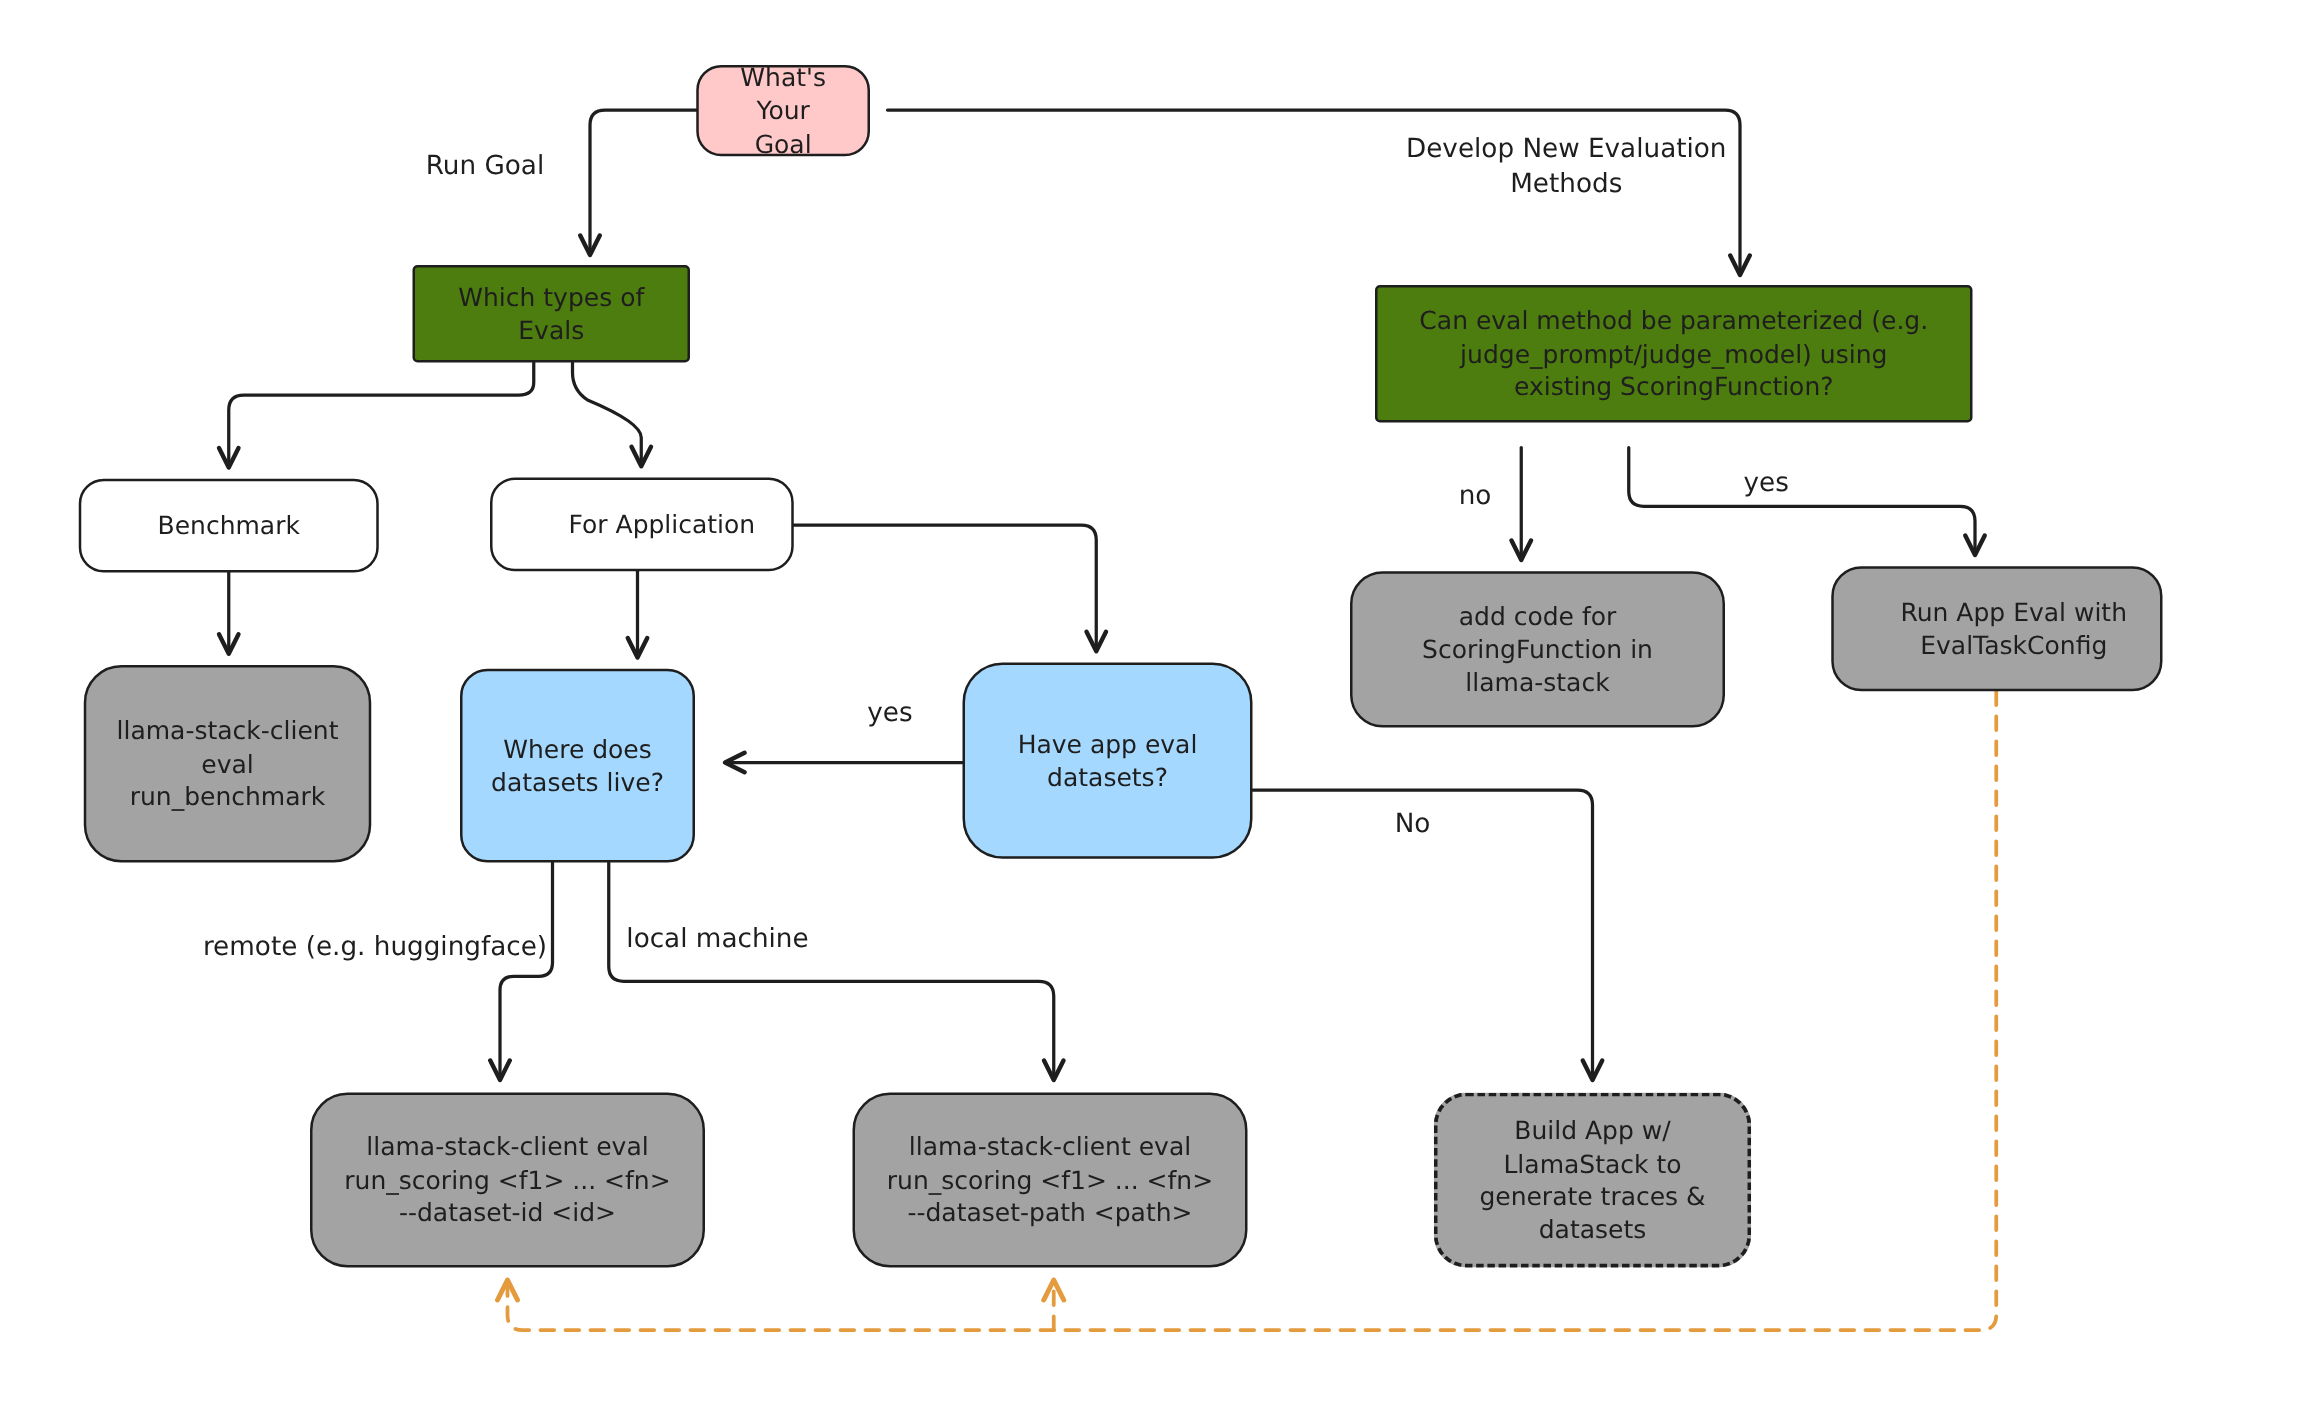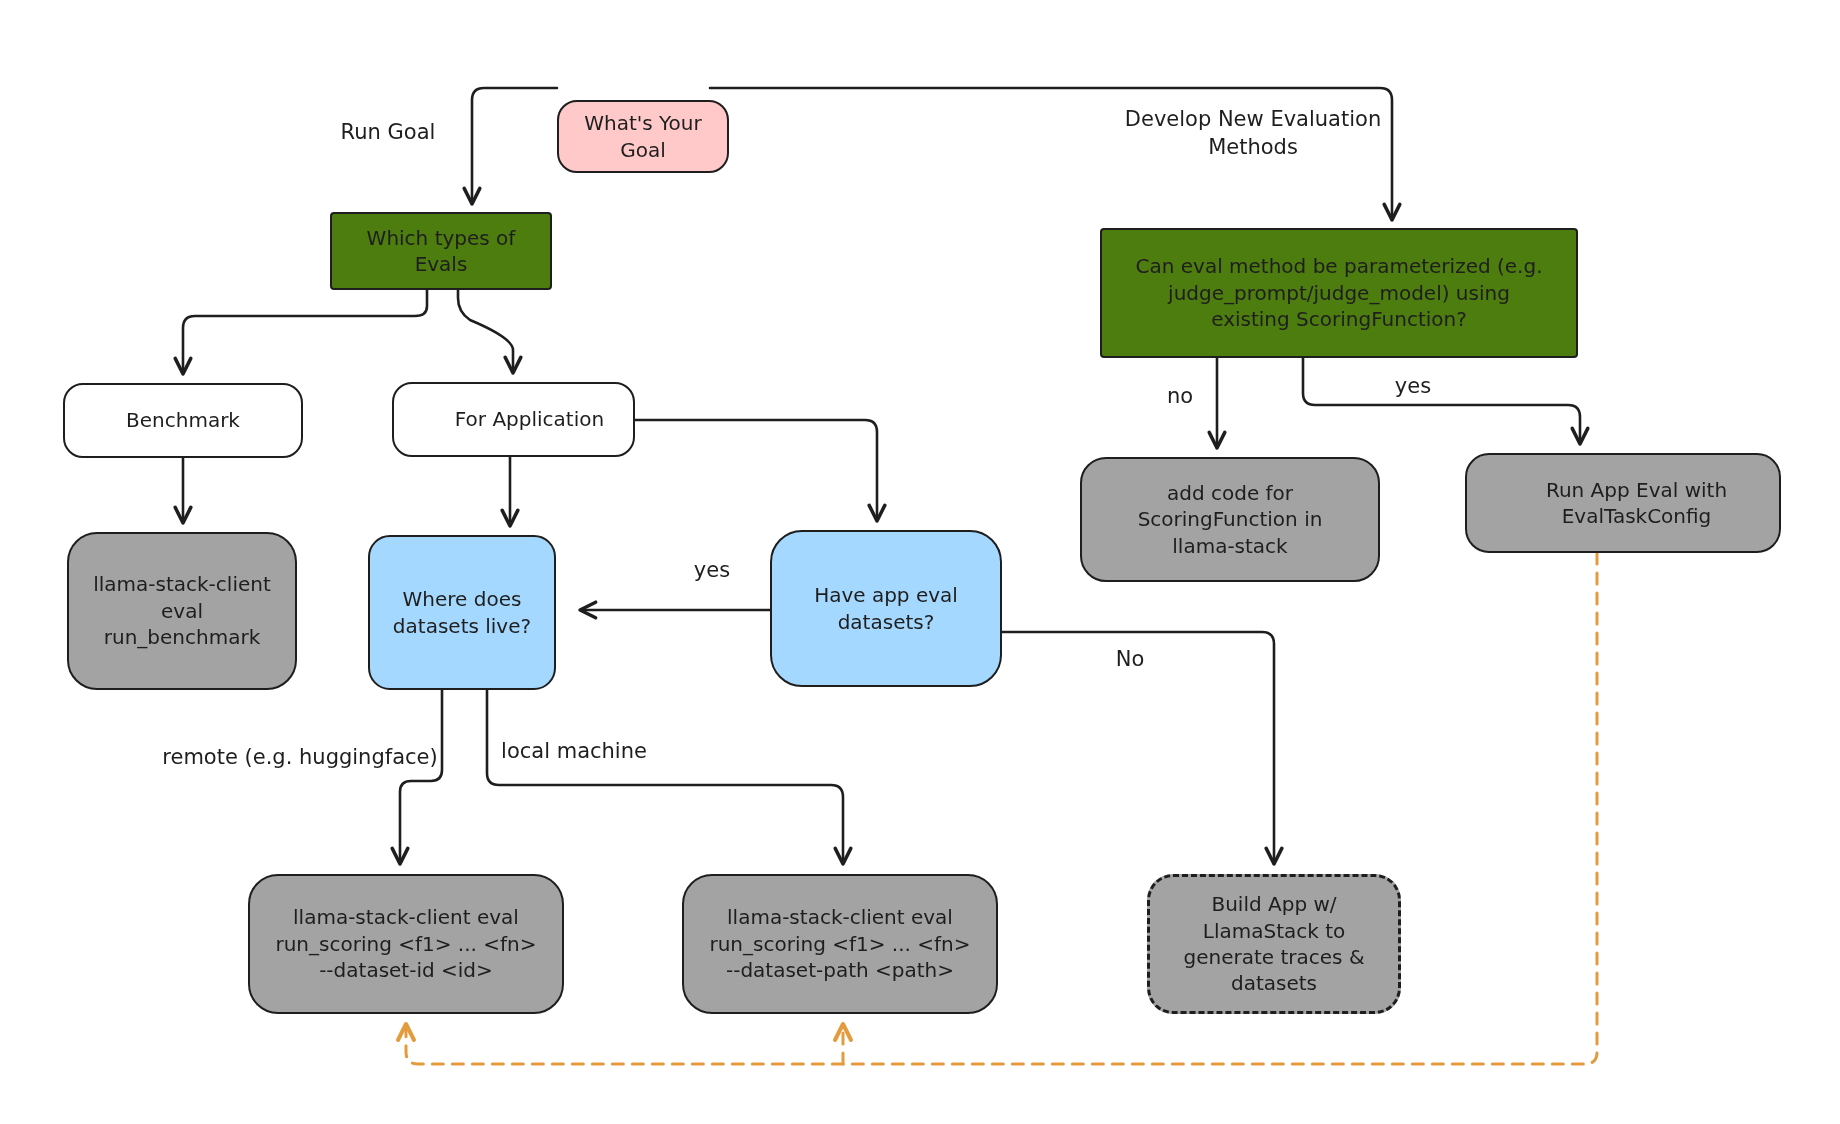--- a/index.html
+++ b/index.html
@@ -52,48 +52,48 @@
     <path class="k" d="M1002,632 L1262,632 Q1274,632 1274,644 L1274,862" marker-end="url(#ah)"></path>
     <path class="k" d="M1217,358 L1217,446" marker-end="url(#ah)"></path>
     <path class="k" d="M1303,358 L1303,393 Q1303,405 1315,405 L1568,405 Q1580,405 1580,417 L1580,442" marker-end="url(#ah)"></path>
     <path class="k" d="M442,690 L442,770 Q442,781 431,781 L411,781 Q400,781 400,792 L400,862" marker-end="url(#ah)"></path>
     <path class="k" d="M487,690 L487,773 Q487,785 499,785 L831,785 Q843,785 843,797 L843,862" marker-end="url(#ah)"></path>
 
     <path class="o" d="M1597,553 L1597,1052 Q1597,1064 1585,1064 L418,1064 Q406,1064 406,1052 L406,1026" marker-end="url(#aho)"></path>
     <path class="o" d="M843,1064 L843,1026" marker-end="url(#aho)"></path>
   </svg>
 
-  <div class="node fill-pink" style="left:557px;top:52px;width:172px;height:73px;margin-top:48px;">What's Your
+  <div class="node fill-pink" style="left:557px;top:52px;width:139px;height:73px;">What's Your
 Goal</div>
 
   <div class="node fill-green" style="left:330px;top:212px;width:222px;height:78px;">Which types of
 Evals</div>
 
-  <div class="node fill-green" style="left:1100px;top:228px;width:478px;height:130px;">Can eval method be parameterized (e.g.
+  <div class="node fill-green" style="left:1100px;top:228px;width:478px;height:110px;">Can eval method be parameterized (e.g.
 judge_prompt/judge_model) using
 existing ScoringFunction?</div>
 
   <div class="node fill-white" style="left:63px;top:383px;width:240px;height:75px;">Benchmark</div>
 
   <div class="node fill-white" style="left:392px;top:382px;width:243px;height:75px;padding-left:44px;">For Application</div>
 
   <div class="node fill-yellow" style="left:67px;top:532px;width:230px;height:158px;">llama-stack-client
 eval run_benchmark</div>
 
   <div class="node fill-blue" style="left:368px;top:535px;width:188px;height:155px;border-radius:22px;">Where does
 datasets live?</div>
 
   <div class="node fill-blue" style="left:770px;top:530px;width:232px;height:157px;">Have app eval
 datasets?</div>
 
   <div class="node fill-yellow" style="left:1080px;top:457px;width:300px;height:125px;border-radius:26px;">add code for
 ScoringFunction in
 llama-stack</div>
 
-  <div class="node fill-yellow" style="left:1465px;top:453px;width:316px;height:100px;border-radius:24px;padding-left:39px;">Run App Eval with
+  <div class="node fill-yellow" style="left:1465px;top:453px;width:265px;height:100px;border-radius:24px;padding-left:39px;">Run App Eval with
 EvalTaskConfig</div>
 
   <div class="node fill-yellow" style="left:248px;top:874px;width:316px;height:140px;">llama-stack-client eval
 run_scoring &lt;f1&gt; ... &lt;fn&gt;
 --dataset-id &lt;id&gt;</div>
 
   <div class="node fill-yellow" style="left:682px;top:874px;width:316px;height:140px;">llama-stack-client eval
 run_scoring &lt;f1&gt; ... &lt;fn&gt;
 --dataset-path &lt;path&gt;</div>
 

